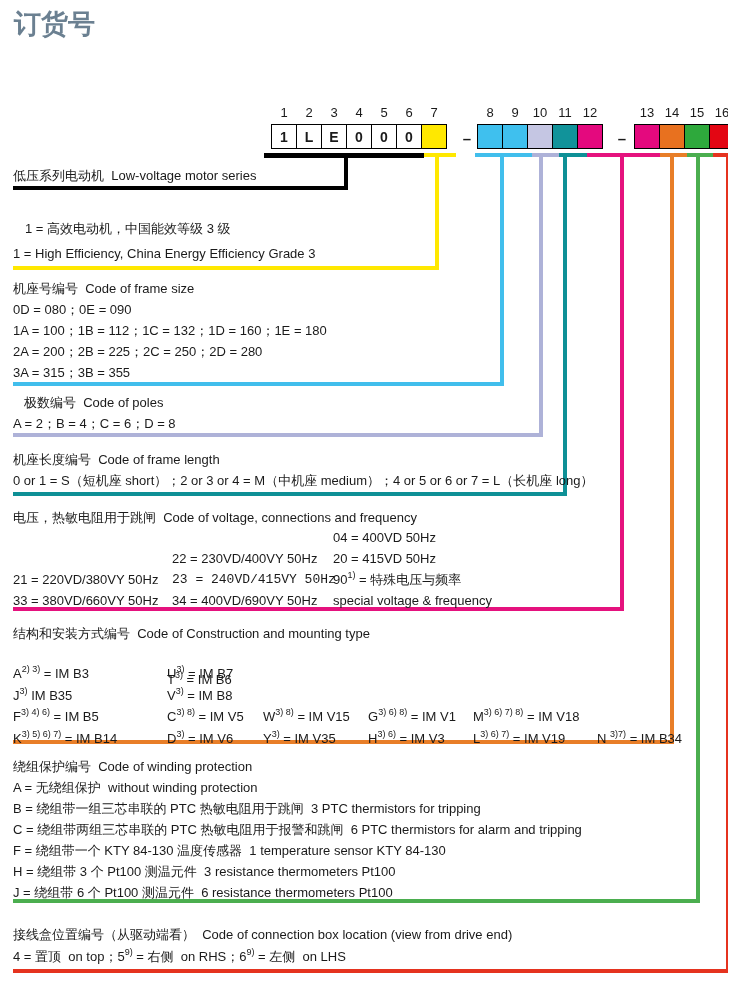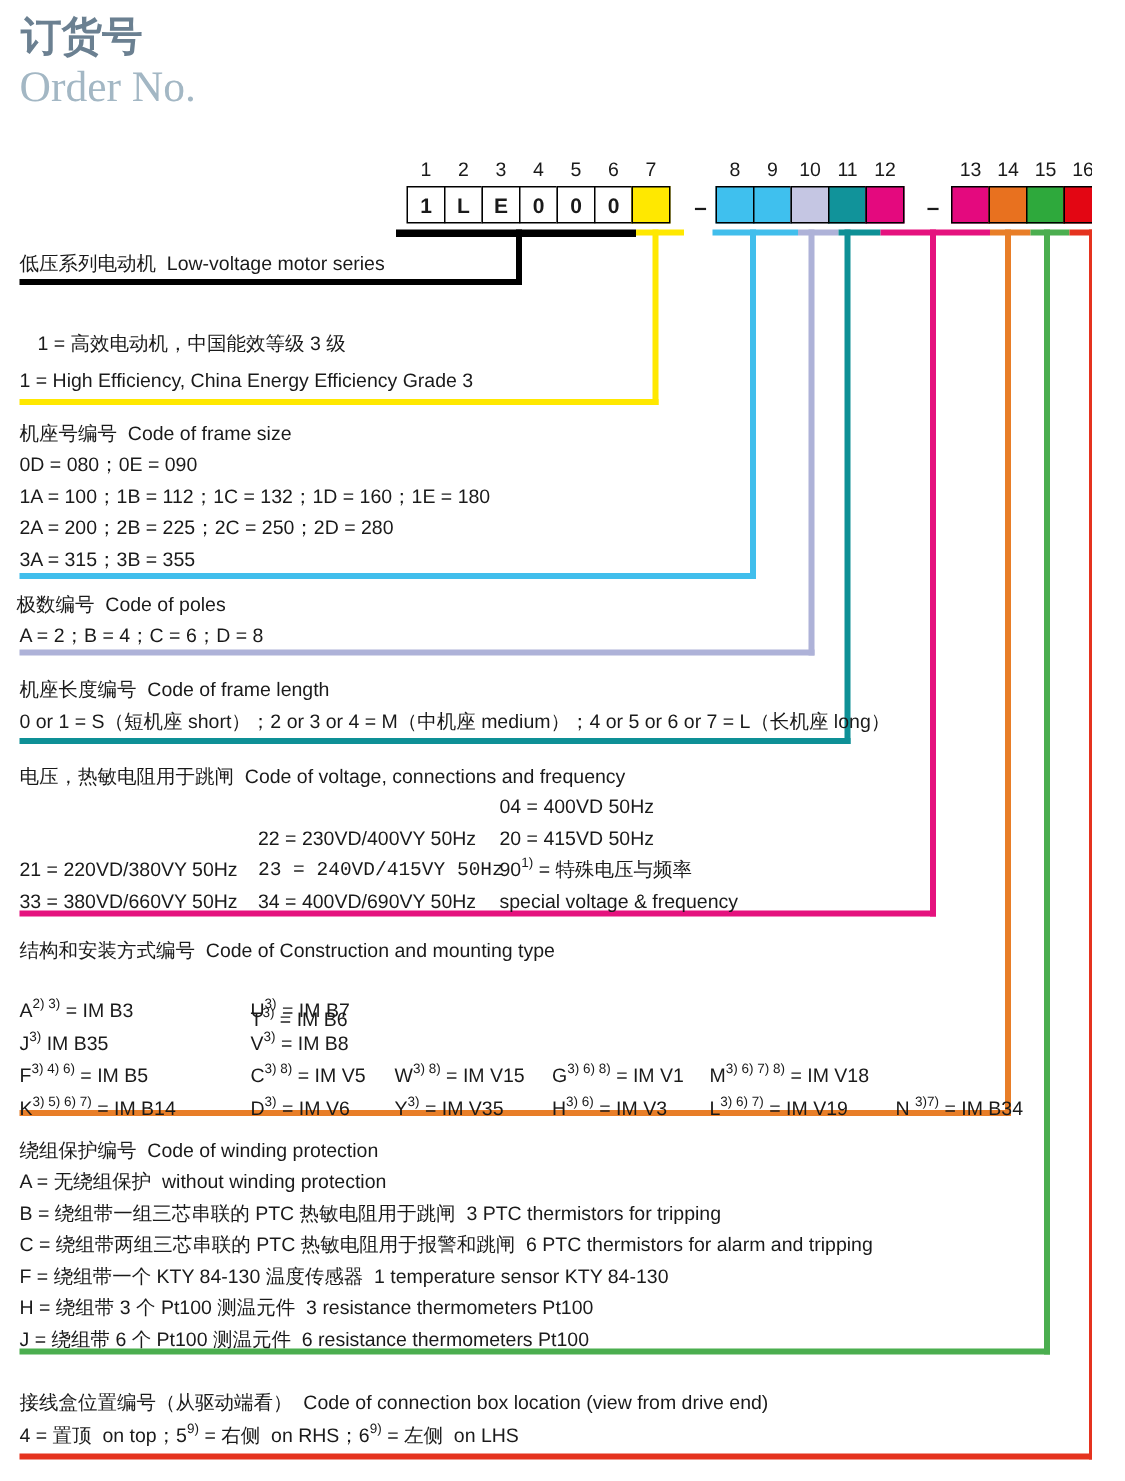--- a/index.html
+++ b/index.html
@@ -18,21 +18,20 @@
   .vline{position:absolute;top:153px;width:4px;}
   .uline{position:absolute;height:4px;}
   .row{position:absolute;font-size:13px;line-height:15px;white-space:pre;}
   .row sup{font-size:9px;line-height:0;position:relative;top:-1px;}
 </style>
 </head>
 <body>
 
 <div class="page">
   <div class="title-cn">订货号</div>
-  <div class="title-en">Order No.</div>
   <div id="code-row">
       <div class="code-group" style="left: 272px;">
         <div class="nums">
           <div class="num">1</div>
           <div class="num">2</div>
           <div class="num">3</div>
           <div class="num">4</div>
           <div class="num">5</div>
           <div class="num">6</div>
           <div class="num">7</div>
@@ -101,21 +100,21 @@
       <div class="row" style="left: 13px; top: 246px;">1 = High Efficiency, China Energy Efficiency Grade 3</div>
       <div class="vline" style="left: 500px; height: 233px; background: rgb(65, 190, 236);"></div>
       <div class="uline" style="left: 13px; top: 382px; width: 491px; background: rgb(65, 190, 236);"></div>
       <div class="row" style="left: 13px; top: 281px;">机座号编号  Code of frame size</div>
       <div class="row" style="left: 13px; top: 302px;">0D = 080；0E = 090</div>
       <div class="row" style="left: 13px; top: 323px;">1A = 100；1B = 112；1C = 132；1D = 160；1E = 180</div>
       <div class="row" style="left: 13px; top: 344px;">2A = 200；2B = 225；2C = 250；2D = 280</div>
       <div class="row" style="left: 13px; top: 365px;">3A = 315；3B = 355</div>
       <div class="vline" style="left: 539px; height: 284px; background: rgb(174, 178, 216);"></div>
       <div class="uline" style="left: 13px; top: 433px; width: 530px; background: rgb(174, 178, 216);"></div>
-      <div class="row" style="left: 11px; top: 395px;">极数编号  Code of poles</div>
+      <div class="row" style="left: 24px; top: 395px;">极数编号  Code of poles</div>
       <div class="row" style="left: 13px; top: 416px;">A = 2；B = 4；C = 6；D = 8</div>
       <div class="vline" style="left: 563px; height: 343px; background: rgb(14, 144, 150);"></div>
       <div class="uline" style="left: 13px; top: 492px; width: 554px; background: rgb(14, 144, 150);"></div>
       <div class="row" style="left: 13px; top: 452px;">机座长度编号  Code of frame length</div>
       <div class="row" style="left: 13px; top: 473px;">0 or 1 = S（短机座 short）；2 or 3 or 4 = M（中机座 medium）；4 or 5 or 6 or 7 = L（长机座 long）</div>
       <div class="vline" style="left: 620px; height: 458px; background: rgb(229, 18, 126);"></div>
       <div class="uline" style="left: 13px; top: 607px; width: 611px; background: rgb(229, 18, 126);"></div>
       <div class="row" style="left: 13px; top: 510px;">电压，热敏电阻用于跳闸  Code of voltage, connections and frequency</div>
       <div class="row" style="left: 333px; top: 530px;">04 = 400VD 50Hz</div>
       <div class="row" style="left: 172px; top: 551px;">22 = 230VD/400VY 50Hz</div>

